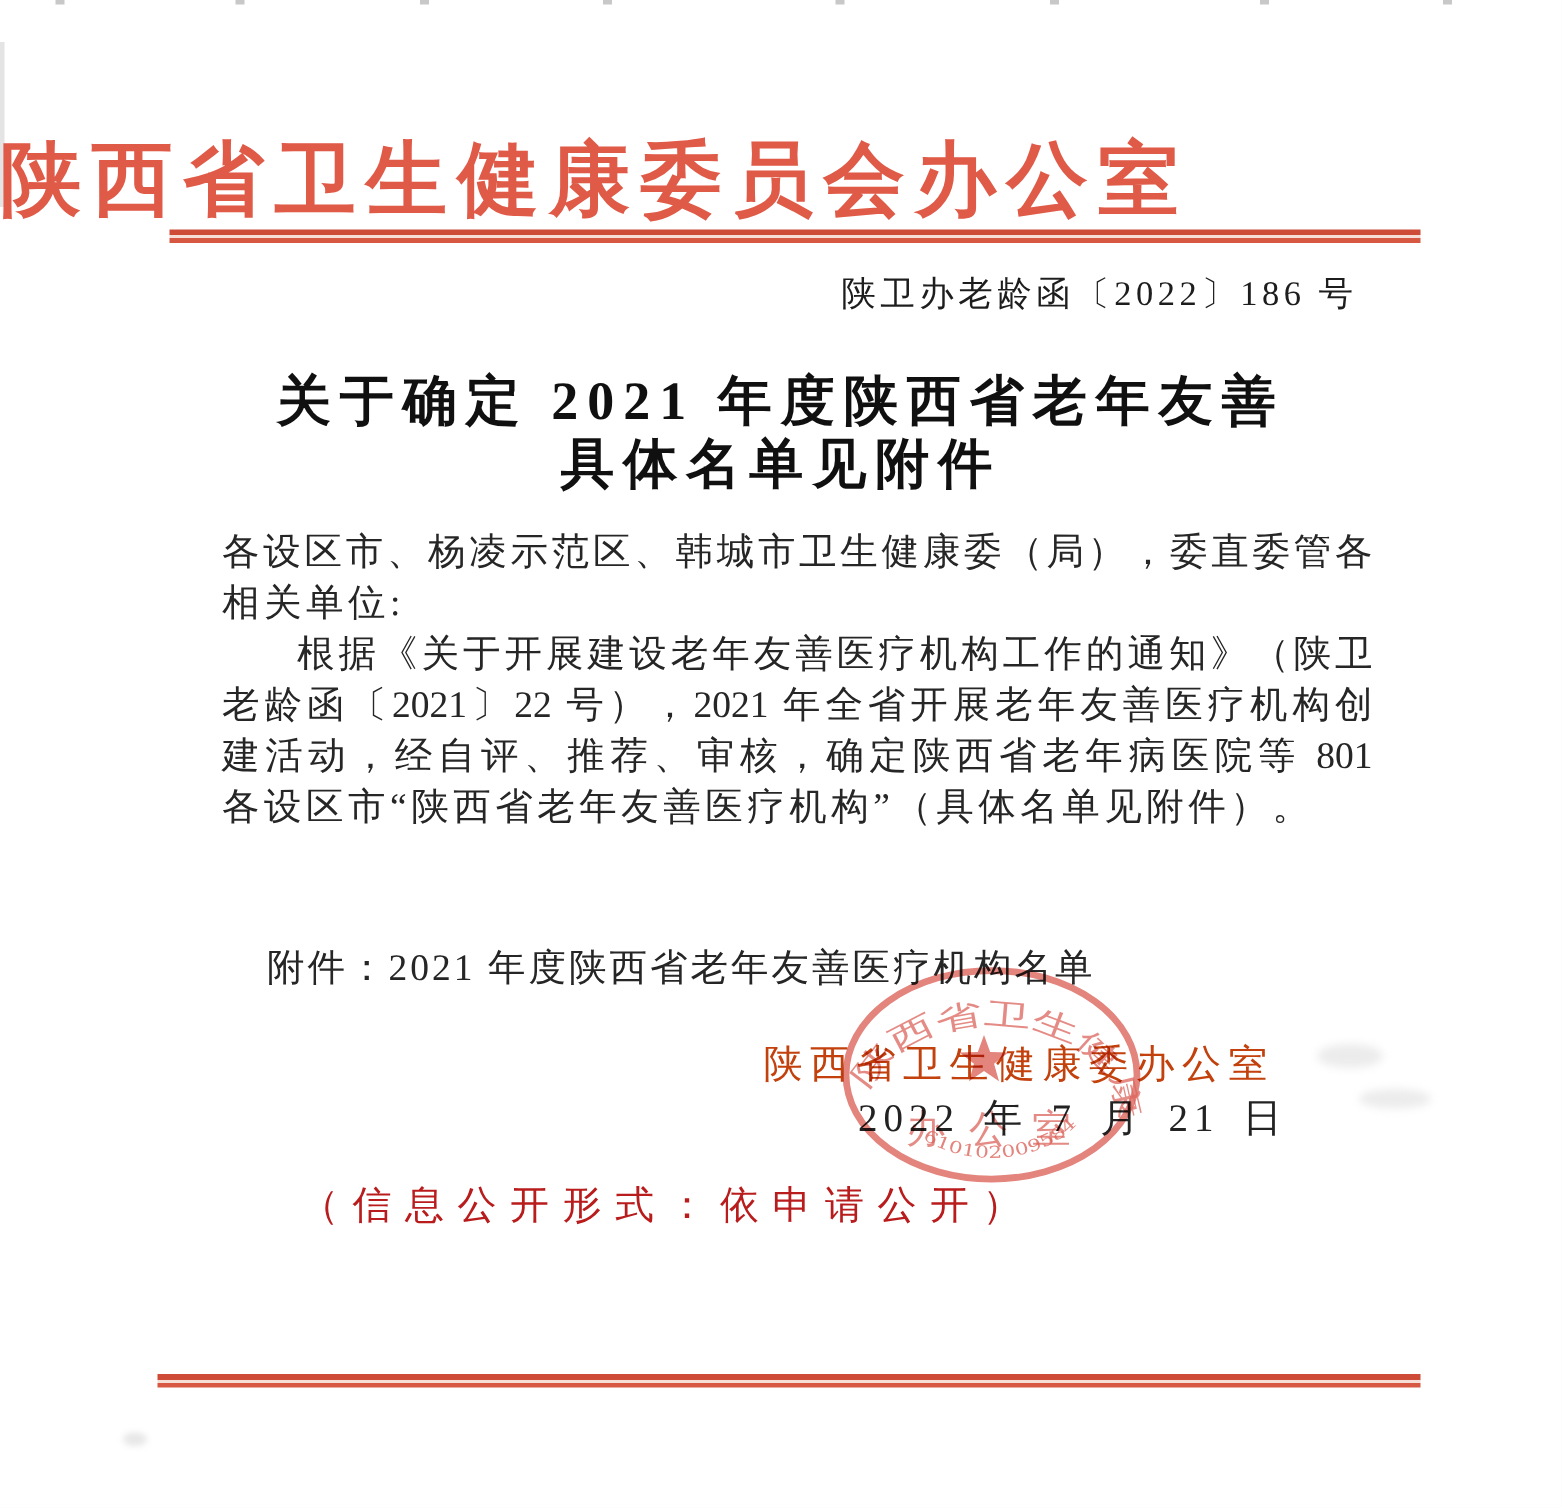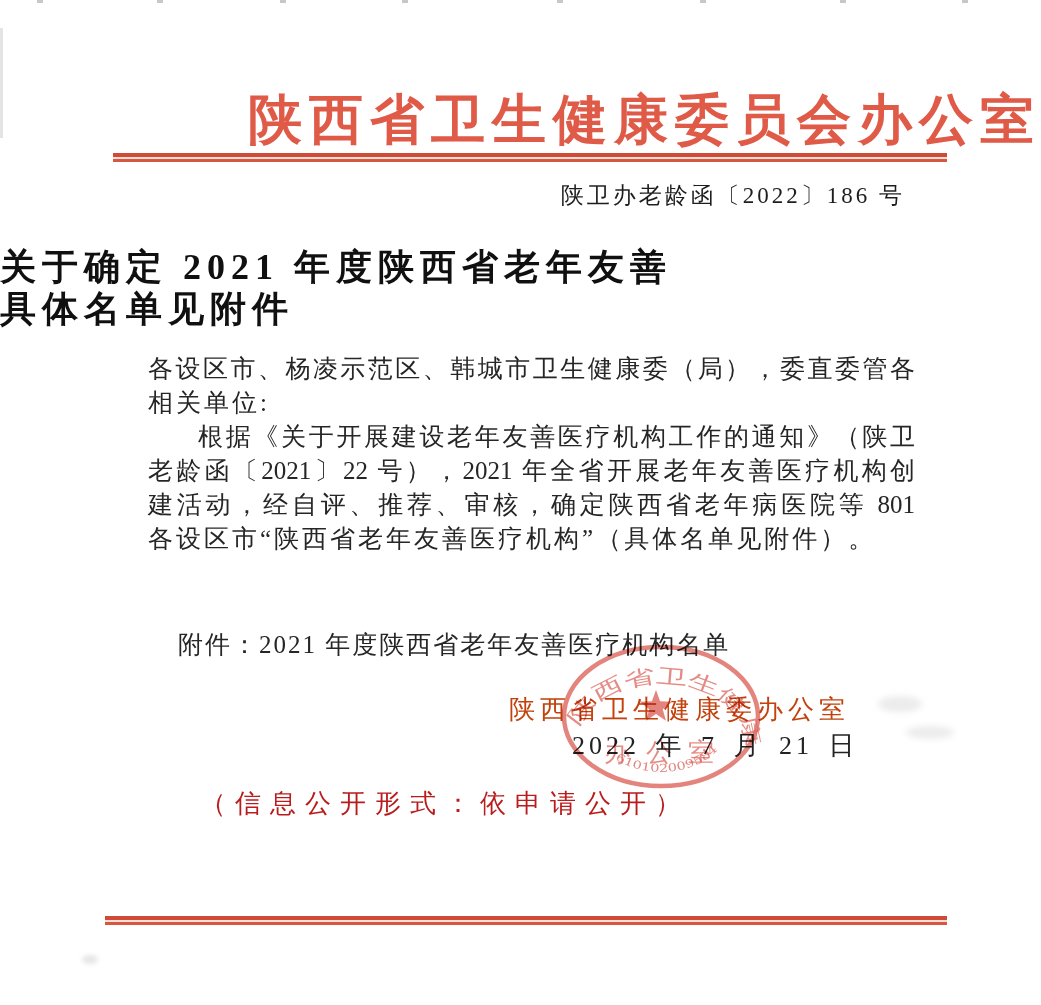--- a/index.html
+++ b/index.html
@@ -2,37 +2,37 @@
 <html><head>
 <meta charset="utf-8">
 <style>
   html,body{margin:0;padding:0;background:#fdfdfd;}
   .page{
     position:relative;width:1041px;height:1005px;background:#ffffff;overflow:hidden;
     font-family:"Liberation Serif","DejaVu Serif",serif;
   }
   
   .letterhead{
-    position:absolute;top:90px;left:0;width:100%;text-align:right;
+    position:absolute;top:90px;left:0;width:100%;text-align:left;
     font-size:54px;line-height:60px;font-weight:bold;letter-spacing:7px;
     color:#e05a48;white-space:nowrap;
   }
   .red-rule{
     position:absolute;height:9px;
     background:linear-gradient(to bottom,#ce4b37 0 4px,#f6ddd5 4px 6px,#d65842 6px 9px);
   }
   .rule-top{top:153px;left:113px;width:834px;}
   .rule-bottom{top:916px;left:105px;width:842px;}
   .doc-number{
     position:absolute;top:180px;right:136px;
     font-size:23px;letter-spacing:3px;color:#1d1d1d;white-space:nowrap;
   }
   
   .notice-title{
-    position:absolute;top:246px;left:0;width:100%;text-align:left;
+    position:absolute;top:246px;left:0;width:100%;text-align:center;
     font-size:36px;line-height:42px;font-weight:bold;letter-spacing:6px;
     color:#101010;
   }
   
   .body-text{
     position:absolute;top:352px;left:127px;width:788px;
     font-size:25px;color:#262626;
   }
   .body-line{height:34px;line-height:34px;letter-spacing:3px;white-space:nowrap;margin-left:21px;}
   .body-line.j{white-space:normal;letter-spacing:normal;text-align:justify;text-align-last:justify;text-justify:inter-character;}

